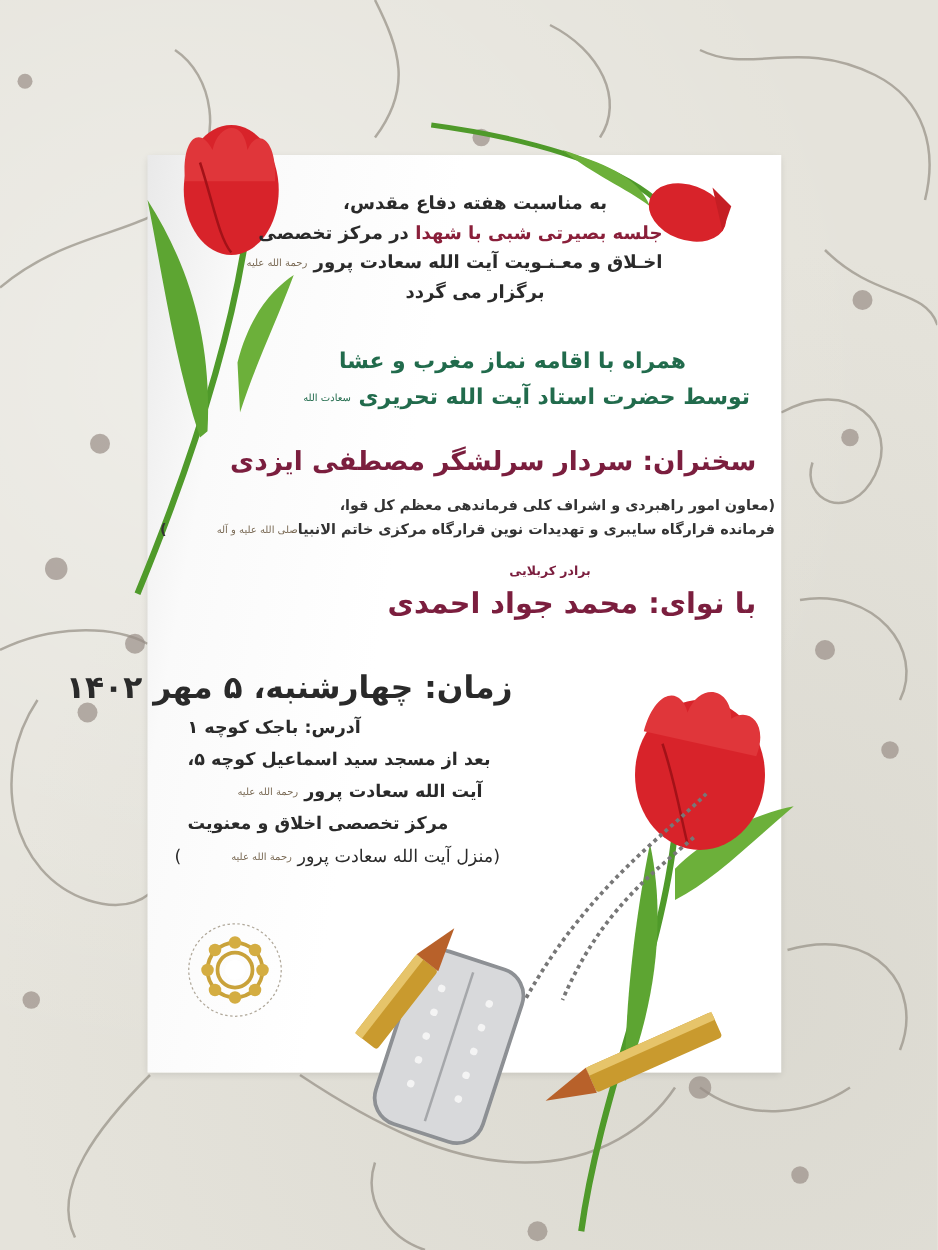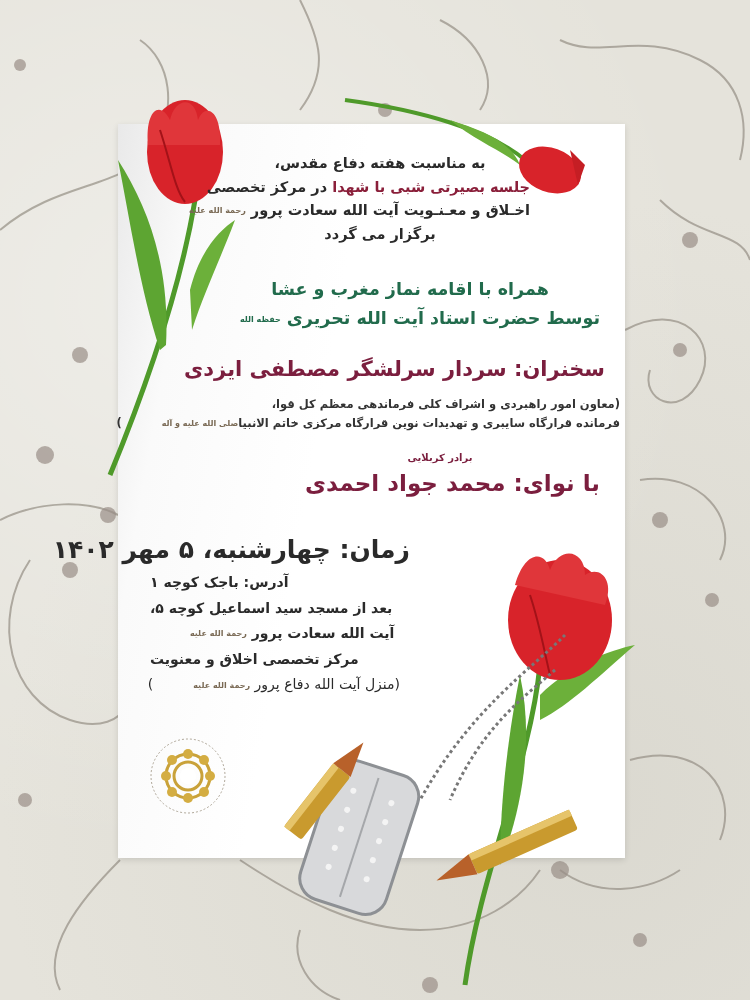--- a/index.html
+++ b/index.html
@@ -10,26 +10,26 @@
       radial-gradient(circle at 20% 30%, rgba(255,255,255,.35), transparent 60%),
       radial-gradient(circle at 80% 80%, rgba(200,198,188,.35), transparent 60%),
       #e5e3db;}
   .vines{position:absolute;inset:0;}
   .card{position:absolute;left:118px;top:124px;width:507px;height:734px;
     background:linear-gradient(100deg,#e9e9e9 0%,#fafafa 14%,#ffffff 40%,#ffffff 100%);
     box-shadow:0 2px 6px rgba(0,0,0,.12);}
   .txt{position:absolute;direction:rtl;text-align:center;white-space:nowrap;font-weight:bold;}
   .intro{left:230px;width:300px;top:152px;font-size:14.5px;line-height:23.5px;color:#2a2a2a;}
   .intro .hl{color:#8a1f3a;}
-  .honor{font-size:8px;color:#7a6a55;font-weight:bold;vertical-align:middle;padding-left:40px;}
+  .honor{font-size:8px;color:#7a6a55;font-weight:normal;vertical-align:middle;padding-left:40px;}
   .green{color:#216b4c;font-size:17.5px;line-height:29px;left:220px;width:380px;top:275px;}
   .speaker{color:#7b1e3e;font-size:21px;left:185px;width:420px;top:357px;}
   .role{color:#333;font-size:11.5px;font-weight:bold;line-height:19px;left:170px;width:450px;top:395px;text-align:right;}
   .pre{color:#7b1e3e;font-size:10px;left:380px;width:120px;top:452px;font-weight:bold;}
-  .singer{color:#7b1e3e;font-size:23px;left:305px;width:300px;top:470px;text-align:left;}
+  .singer{color:#7b1e3e;font-size:23px;left:305px;width:300px;top:470px;text-align:right;}
   .when{color:#2a2a2a;font-size:25px;left:150px;width:260px;top:535px;text-align:right;}
   .addr{color:#2a2a2a;font-size:14px;line-height:25.5px;left:150px;width:250px;top:570px;text-align:left;}
   .addr .last{font-weight:normal;}
   .logo{position:absolute;left:147px;top:735px;width:82px;height:82px;}
   .art{position:absolute;}
 </style>
 </head>
 <body>
 
 <div class="bg"></div>
@@ -156,33 +156,33 @@
 
 <div class="txt intro">
   <div>به مناسبت هفته دفاع مقدس،</div>
   <div><span class="hl">جلسه بصیرتی شبی با شهدا</span><span> در مرکز تخصصی</span></div>
   <div><span>اخـلاق و معـنـویت آیت الله سعادت پرور</span> <span class="honor">رحمة الله علیه</span></div>
   <div>برگزار می گردد</div>
 </div>
 
 <div class="txt green">
   <div>همراه با اقامه نماز مغرب و عشا</div>
-  <div><span>توسط حضرت استاد آیت الله تحریری</span> <span class="honor" style="color:#216b4c">حفظه الله</span></div>
+  <div><span>توسط حضرت استاد آیت الله تحریری</span> <span class="honor" style="color:#216b4c">سعادت الله</span></div>
 </div>
 
 <div class="txt speaker">سخنران: سردار سرلشگر مصطفی ایزدی</div>
 <div class="txt role">
   <div>(معاون امور راهبردی و اشراف کلی فرماندهی معظم کل قوا،</div>
   <div><span>فرمانده قرارگاه سایبری و تهدیدات نوین قرارگاه مرکزی خاتم الانبیا</span><span class="honor">صلی الله علیه و آله</span><span>)</span></div>
 </div>
 
 <div class="txt pre">برادر کربلایی</div>
 <div class="txt singer">با نوای: محمد جواد احمدی</div>
 
 <div class="txt when">زمان: چهارشنبه، ۵ مهر ۱۴۰۲</div>
 
 <div class="txt addr">
   <div>آدرس: باجک کوچه ۱</div>
   <div>بعد از مسجد سید اسماعیل کوچه ۵،</div>
   <div><span>آیت الله سعادت پرور</span> <span class="honor">رحمة الله علیه</span></div>
   <div>مرکز تخصصی اخلاق و معنویت</div>
-  <div class="last"><span>(منزل آیت الله دفاع پرور</span> <span class="honor">رحمة الله علیه</span><span>)</span></div>
+  <div class="last"><span>(منزل آیت الله سعادت پرور</span> <span class="honor">رحمة الله علیه</span><span>)</span></div>
 </div>
 
 </body></html>

